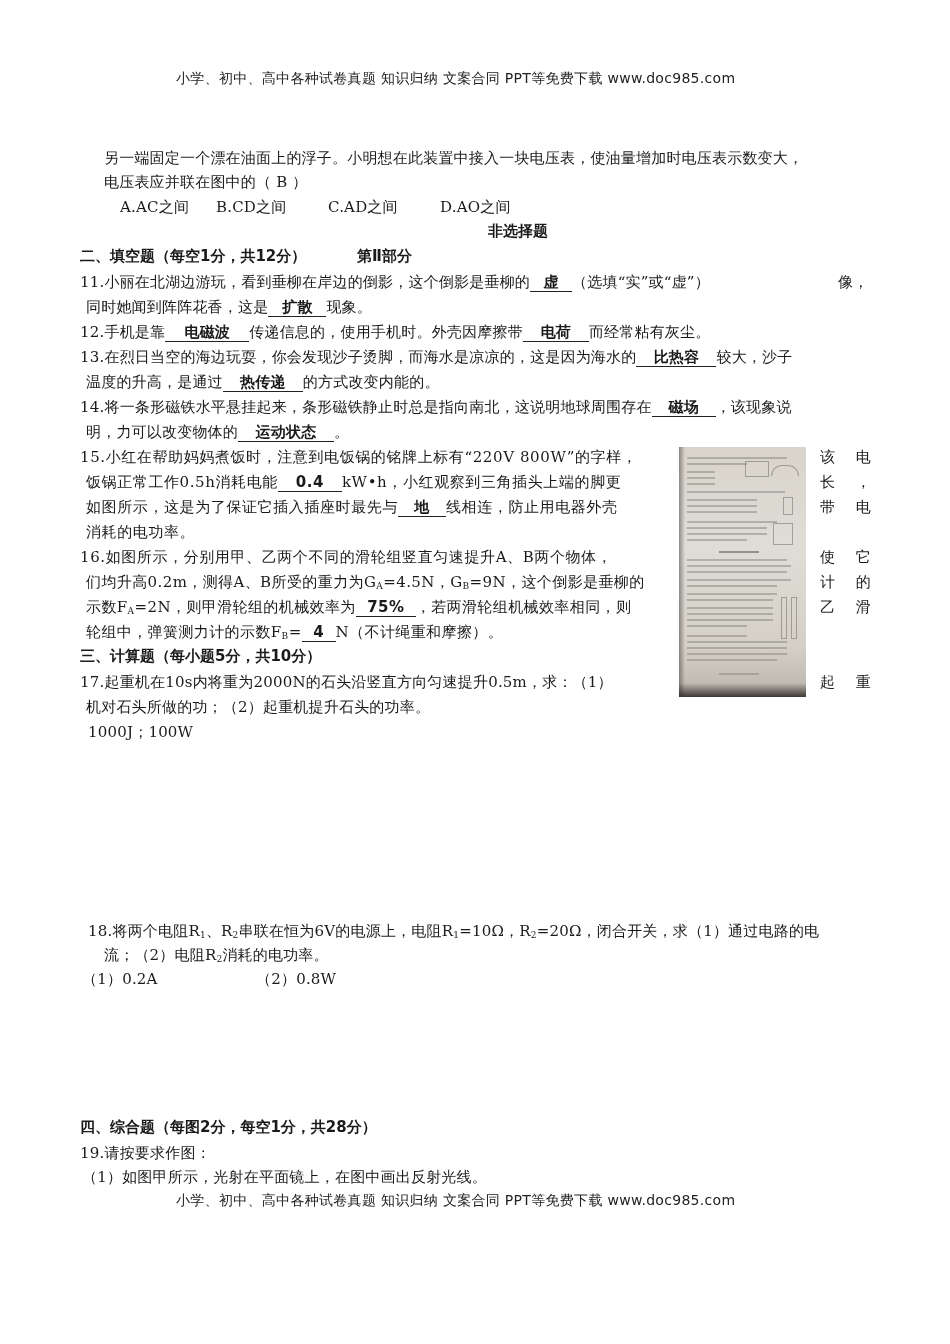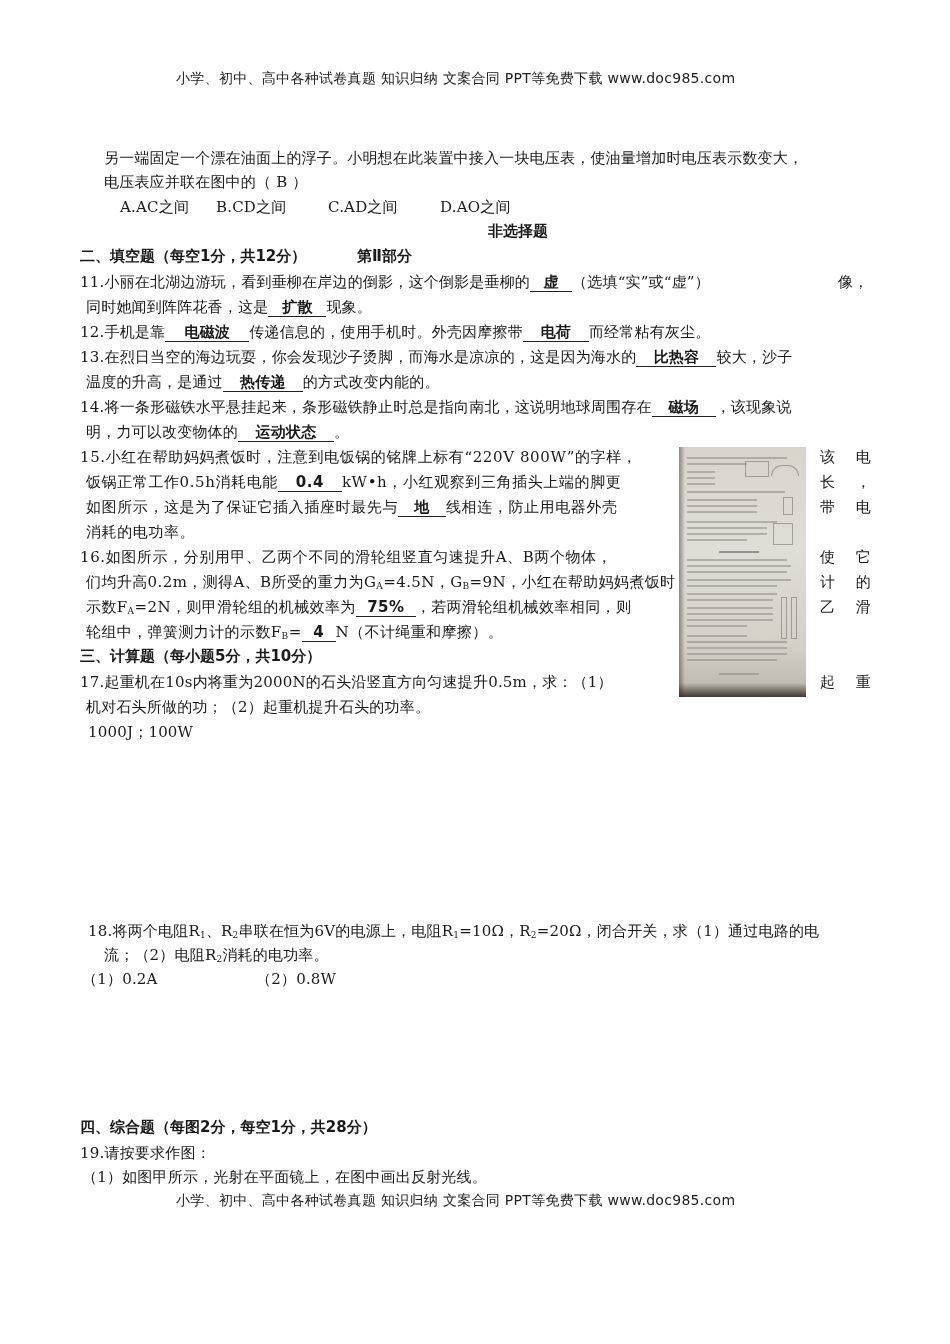--- a/index.html
+++ b/index.html
@@ -95,21 +95,21 @@
 <div class="abs side-char" style="left:820px; top:472px; letter-spacing:8px;">长 ，</div>
 <div class="abs line" style="left:86px; top:497px; letter-spacing:0.6px;">
   <span>如图所示，这是为了保证它插入插座时最先与</span><span class="blank" style="width:44px;">地</span><span>线相连，防止用电器外壳</span>
 </div>
 <div class="abs side-char" style="left:820px; top:497px; letter-spacing:8px;">带 电</div>
 <div class="abs line" style="left:86px; top:522px; letter-spacing:0.6px;">消耗的电功率。</div>
 
 <div class="abs line" style="left:80px; top:547px; letter-spacing:0.6px;">16.如图所示，分别用甲、乙两个不同的滑轮组竖直匀速提升A、B两个物体，</div>
 <div class="abs side-char" style="left:820px; top:547px; letter-spacing:8px;">使 它</div>
 <div class="abs line" style="left:86px; top:572px; letter-spacing:0.4px;">
-  <span>们均升高0.2m，测得A、B所受的重力为G</span><sub class="s">A</sub><span>=4.5N，G</span><sub class="s">B</sub><span>=9N，小红在帮助妈妈煮饭时</span>
+  <span>们均升高0.2m，测得A、B所受的重力为G</span><sub class="s">A</sub><span>=4.5N，G</span><sub class="s">B</sub><span>=9N，这个倒影是垂柳的</span>
 </div>
 <div class="abs side-char" style="left:820px; top:572px; letter-spacing:8px;">计 的</div>
 <div class="abs line" style="left:86px; top:597px; letter-spacing:0.4px;">
   <span>示数F</span><sub class="s">A</sub><span>=2N，则甲滑轮组的机械效率为</span><span class="blank" style="width:56px;">75%</span><span>，若两滑轮组机械效率相同，则</span>
 </div>
 <div class="abs side-char" style="left:820px; top:597px; letter-spacing:8px;">乙 滑</div>
 <div class="abs line" style="left:86px; top:622px; letter-spacing:0.4px;">
   <span>轮组中，弹簧测力计的示数F</span><sub class="s">B</sub><span>=</span><span class="blank" style="width:30px;">4</span><span>N（不计绳重和摩擦）。</span>
 </div>
 

